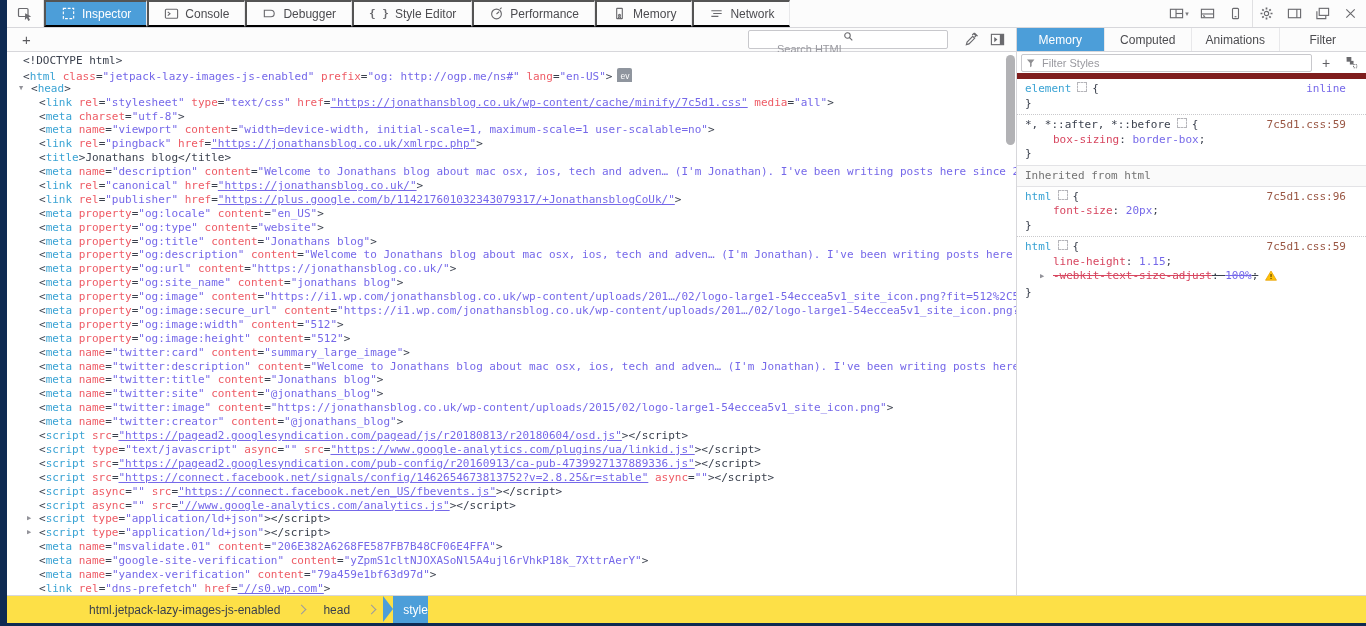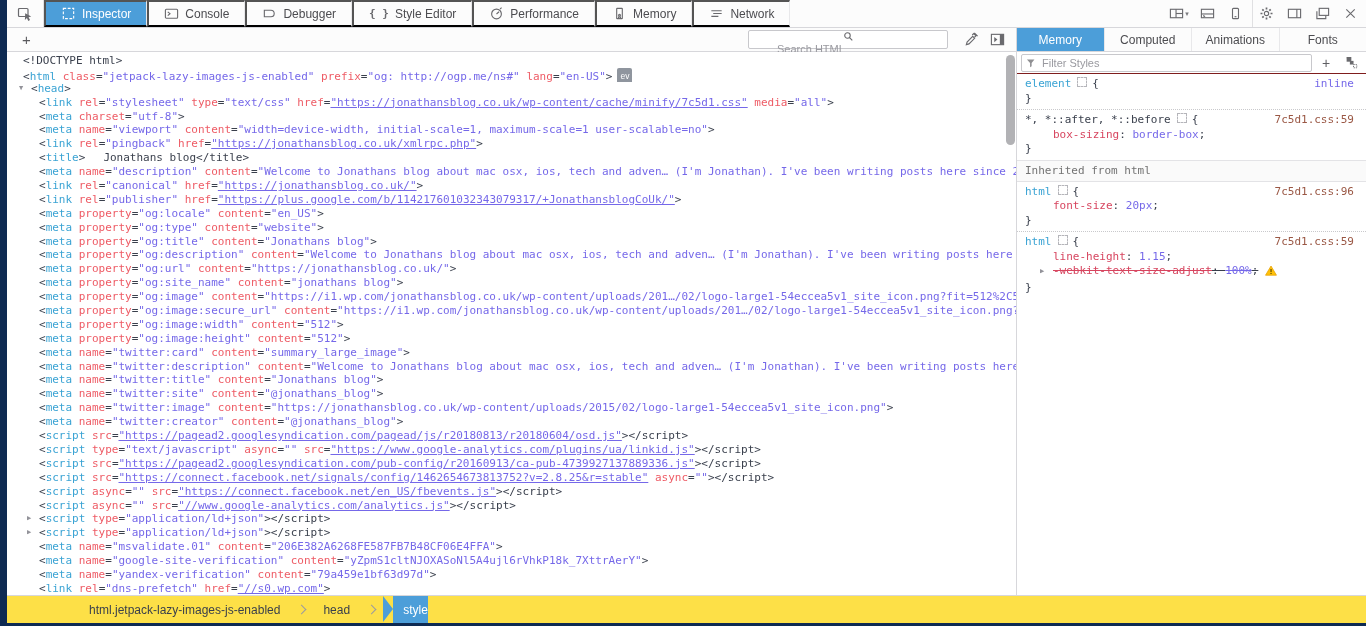--- a/index.html
+++ b/index.html
@@ -48,47 +48,47 @@
   .content{flex:1;display:flex;min-height:0;}
   .markup-panel{flex:1;position:relative;overflow:hidden;background:#fff;
     font-family:"DejaVu Sans Mono",monospace;font-size:11px;color:var(--text,#393f4c);padding-top:2px;}
   .mline{height:13.9px;line-height:13.9px;white-space:pre;overflow:hidden;}
   .arrow{display:inline-block;width:12px;margin-left:-12px;color:#93939a;font-size:7px;
     text-align:left;vertical-align:top;line-height:13.9px;}
   .tag{color:var(--tag);}
   .att{color:var(--attr);}
   .val{color:var(--value);}
   .lnk{color:var(--value);text-decoration:underline;}
-  .txt{color:var(--text);margin-left:18px;}
+  .txt{color:var(--text);}
   .pln{color:var(--text);}
   .badge{display:inline-block;background:#8f959e;color:#fff;border-radius:2px;font-size:8.5px;
     line-height:10px;padding:3px 3px;margin-left:5px;vertical-align:1px;
     font-family:"Liberation Sans",sans-serif;}
   .sb-thumb{position:absolute;right:1px;top:3px;width:9px;height:90px;background:#b2b2b5;border-radius:4.5px;}
   .splitter{width:1px;background:#d7d7db;}
   
   .rules-panel{width:349px;min-width:349px;background:#fff;overflow:hidden;display:flex;flex-direction:column;
     font-family:"DejaVu Sans Mono",monospace;font-size:11px;color:var(--text,#393f4c);}
-  .filter-row{height:21px;min-height:21px;border-bottom:1px solid #7f1d1d;display:flex;
+  .filter-row{height:21px;min-height:21px;border-bottom:6px solid #7f1d1d;display:flex;
     align-items:center;padding:0 4px;gap:3px;background:#fff;}
   .filter-box{flex:1;height:16px;border:1px solid #c8c8cc;border-radius:2px;display:flex;
     align-items:center;background:#fff;color:#9a9aa0;}
   .filter-box input{border:none;outline:none;flex:1;font-size:11px;min-width:0;background:transparent;
     font-family:"Liberation Sans",sans-serif;color:#3a3a3e;}
   .filter-box input::placeholder{color:#9a9aa0;}
   .rbtn{width:22px;height:20px;border:none;background:none;color:#5f5f63;font-size:14px;
     display:flex;align-items:center;justify-content:center;}
   .rules-list{flex:1;overflow:hidden;}
   .rule{padding:3px 6px 3px 8px;}
   .rule + .rule{border-top:1px dotted #c9c9cc;}
   .rline{line-height:14.5px;position:relative;white-space:pre;}
   .sel-tag{color:var(--tag);}
   .sel-plain{color:var(--text);}
   .sel-icon{display:inline-block;width:8px;height:8px;border:1px dashed #b5b5ba;margin:0 5px 0 6px;}
-  .loc{position:absolute;right:6px;top:0;color:var(--location);}
+  .loc{position:absolute;right:14px;top:0;color:var(--location);}
   .loc.loc-inline{color:var(--value);}
   .decl{padding-left:28px;line-height:14.5px;position:relative;white-space:pre;}
   .prop{color:var(--propname);}
   .pval{color:var(--value);}
   .decl.strike .prop,.decl.strike .pval,.decl.strike .dpln{text-decoration:line-through;}
   .dexp{position:absolute;left:15px;top:0;color:#93939a;font-size:7px;}
   .warn{display:inline-block;margin-left:7px;vertical-align:-2px;}
   .rule-header{background:#fafafa;border-top:1px solid #e3e3e6;border-bottom:1px solid #e3e3e6;
     color:#737373;padding:3px 8px;line-height:14px;}
   
@@ -268,21 +268,21 @@
               <path d="M4.5 5.2l3.4 2.8-3.4 2.8z" fill="currentColor" stroke="none"></path>
             </svg>
           </span>
         </button>
       </div>
       <div class="pane-gap"></div>
       <div class="sidebar-tabs" id="sidebar-tabs">
           <button class="stab active">Memory</button>
           <button class="stab">Computed</button>
           <button class="stab">Animations</button>
-          <button class="stab">Fonts</button>
+          <button class="stab">Filter</button>
         </div>
     </div>
 
     <div class="content">
       <div class="markup-panel" id="markup-tree">
         <div class="sb-thumb"></div>
       <div class="mline" style="padding-left: 16px;"><span class="pln">&lt;!DOCTYPE html&gt;</span></div>
           <div class="mline" style="padding-left: 16px;"><span class="pln">&lt;</span><span class="tag">html</span> <span class="att">class</span><span class="pln">=</span><span class="val">"jetpack-lazy-images-js-enabled"</span> <span class="att">prefix</span><span class="pln">=</span><span class="val">"og: http://ogp.me/ns#"</span> <span class="att">lang</span><span class="pln">=</span><span class="val">"en-US"</span><span class="pln">&gt;</span><span class="badge" style="background: rgb(143, 149, 158);">ev</span></div>
           <div class="mline" style="padding-left: 24px;"><span class="arrow">▼</span><span class="pln">&lt;</span><span class="tag">head</span><span class="pln">&gt;</span></div>
           <div class="mline" style="padding-left: 32px;"><span class="pln">&lt;</span><span class="tag">link</span> <span class="att">rel</span><span class="pln">=</span><span class="val">"stylesheet"</span> <span class="att">type</span><span class="pln">=</span><span class="val">"text/css"</span> <span class="att">href</span><span class="pln">=</span><span class="lnk">"https://jonathansblog.co.uk/wp-content/cache/minify/7c5d1.css"</span> <span class="att">media</span><span class="pln">=</span><span class="val">"all"</span><span class="pln">&gt;</span></div>

